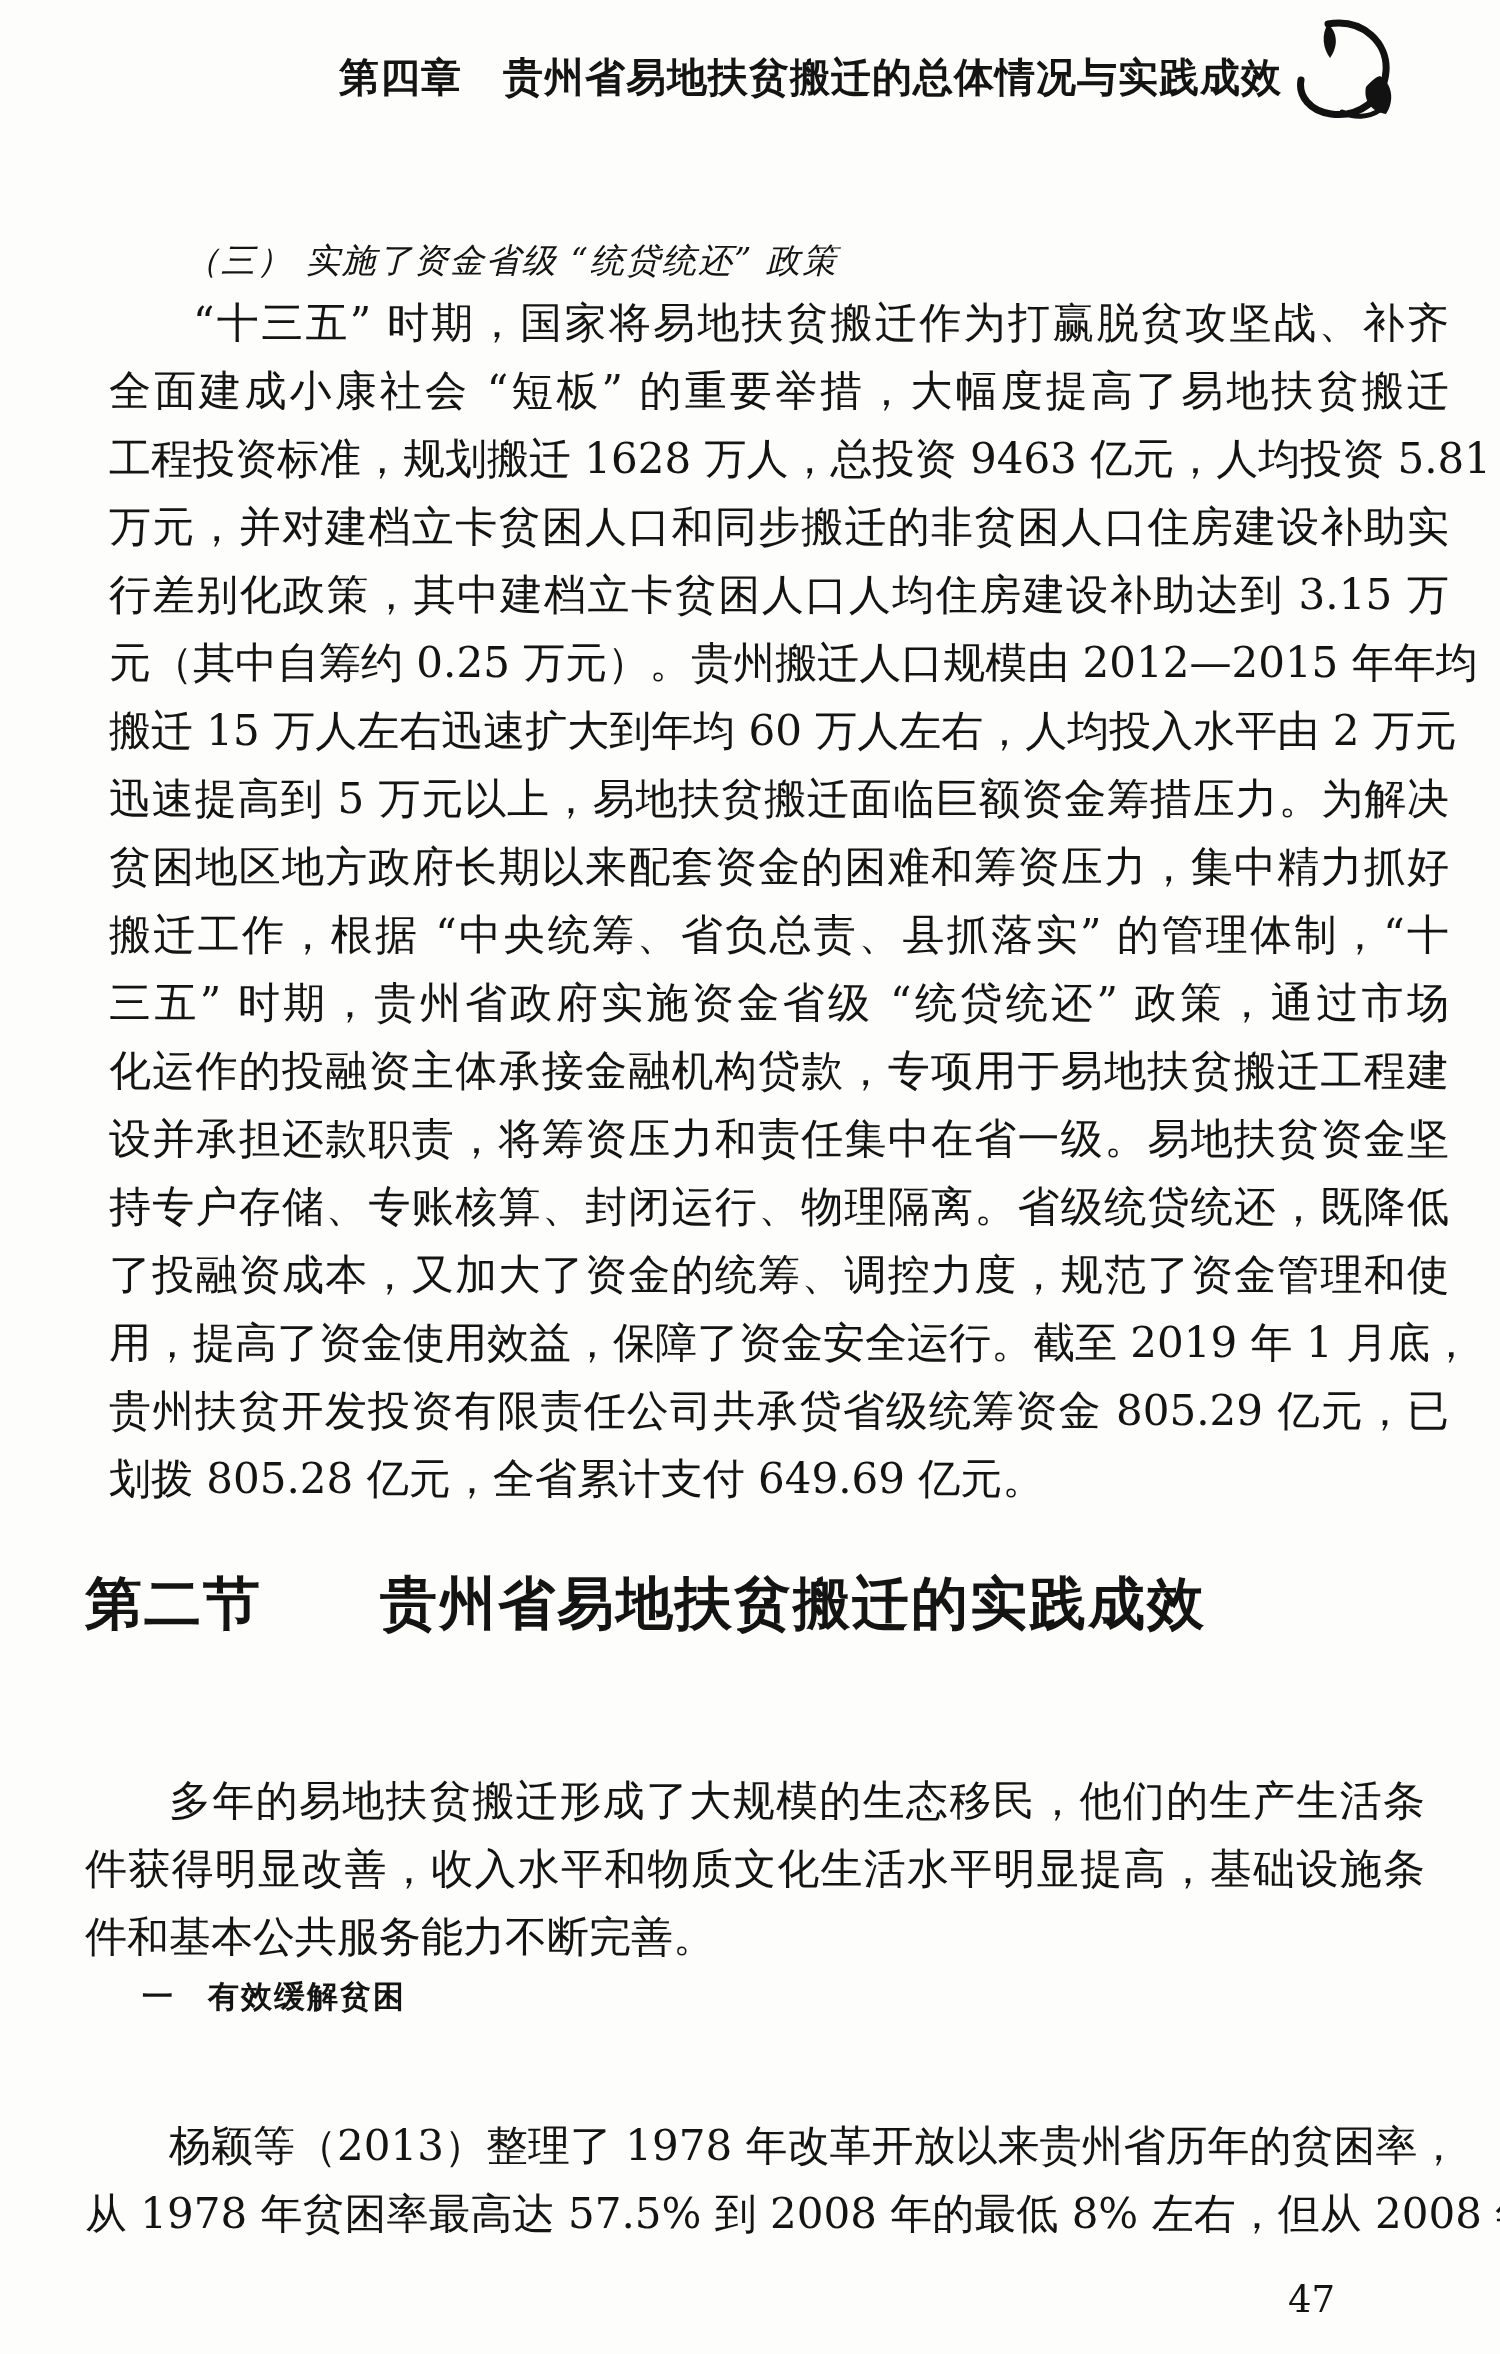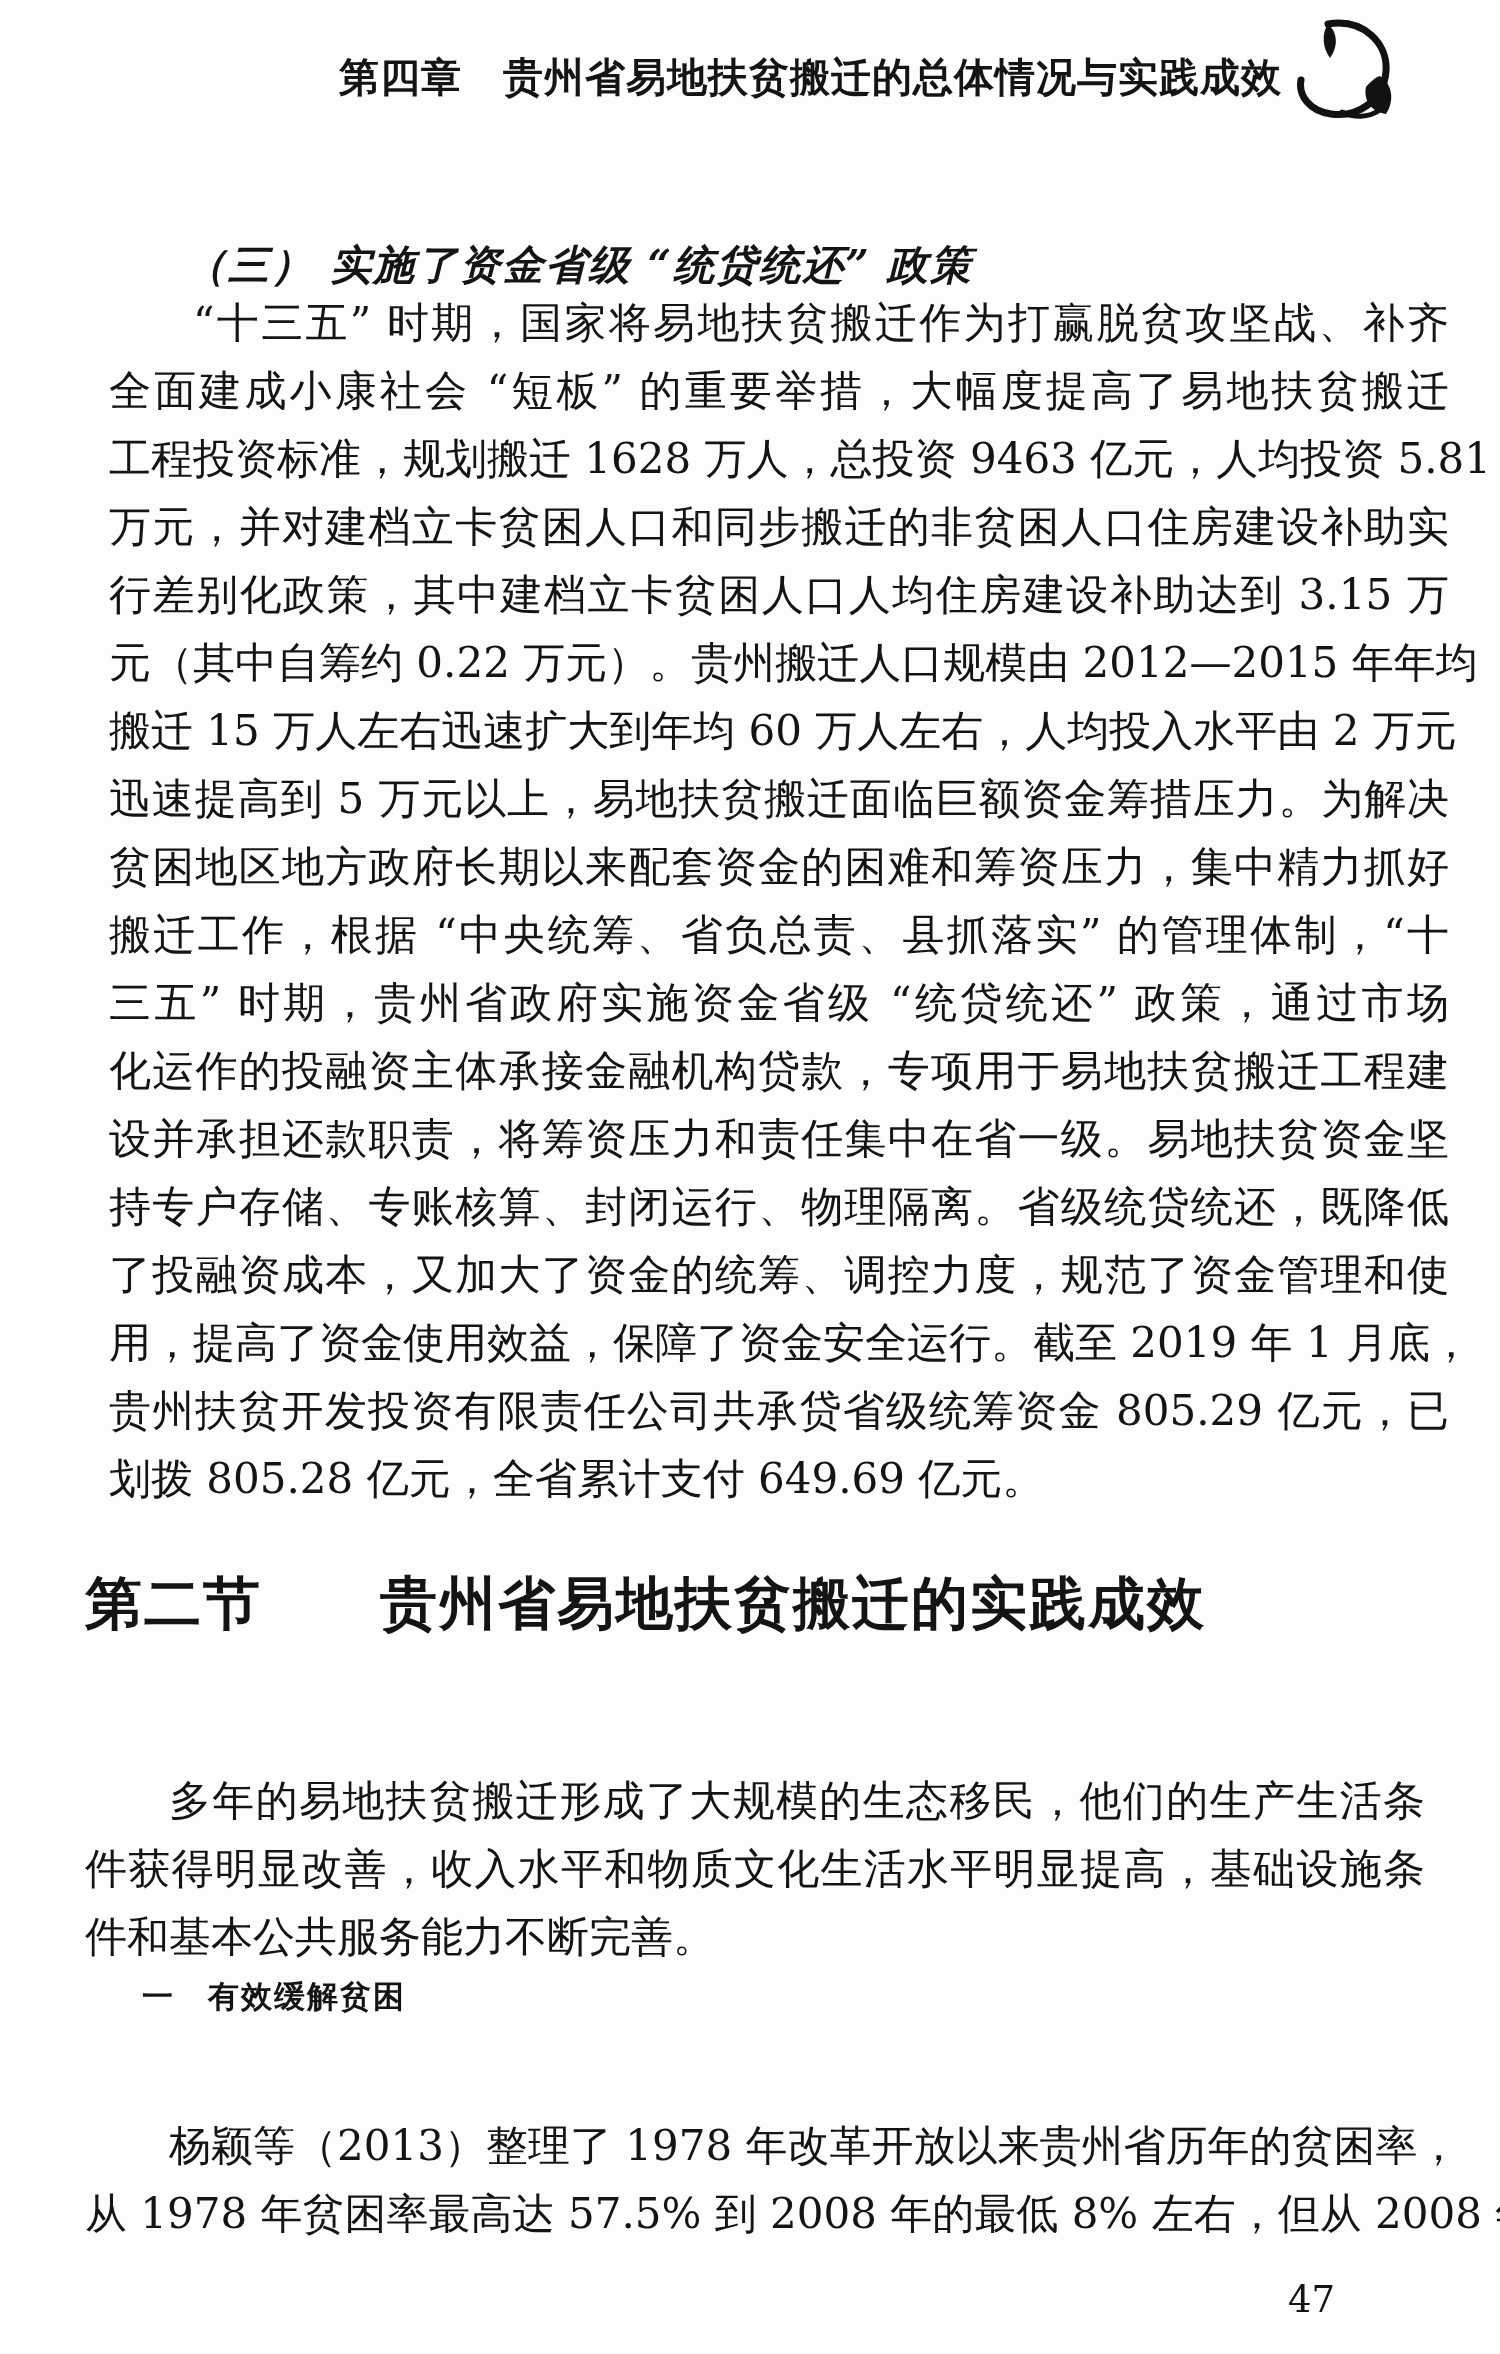--- a/index.html
+++ b/index.html
@@ -30,22 +30,22 @@
   .ornament{
     position:absolute;
     top:16px; right:104px;
     width:128px; height:104px;
   }
   
   .kai-heading{
     position:absolute;
     left:185px;
     font-style:italic;
-    font-weight:700;
-    font-size:41px;
+    font-weight:400;
+    font-size:34px;
     letter-spacing:2px;
     white-space:nowrap;
   }
   #heading-c{top:238px;}
   #heading-1-1{top:2046px; left:128px;}
   
   .para{
     position:absolute;
     left:85px;
     width:1340px;
@@ -104,21 +104,21 @@
   </svg>
 
   <div class="kai-heading" id="heading-c">（三） 实施了资金省级 “统贷统还” 政策</div>
 
   <div class="para" id="para-main">
       <div class="line indent">“十三五” 时期，国家将易地扶贫搬迁作为打赢脱贫攻坚战、补齐</div>
       <div class="line">全面建成小康社会 “短板” 的重要举措，大幅度提高了易地扶贫搬迁</div>
       <div class="line">工程投资标准，规划搬迁 1628 万人，总投资 9463 亿元，人均投资 5.81</div>
       <div class="line">万元，并对建档立卡贫困人口和同步搬迁的非贫困人口住房建设补助实</div>
       <div class="line">行差别化政策，其中建档立卡贫困人口人均住房建设补助达到 3.15 万</div>
-      <div class="line">元（其中自筹约 0.22 万元）。贵州搬迁人口规模由 2012—2015 年年均</div>
+      <div class="line">元（其中自筹约 0.25 万元）。贵州搬迁人口规模由 2012—2015 年年均</div>
       <div class="line">搬迁 15 万人左右迅速扩大到年均 60 万人左右，人均投入水平由 2 万元</div>
       <div class="line">迅速提高到 5 万元以上，易地扶贫搬迁面临巨额资金筹措压力。为解决</div>
       <div class="line">贫困地区地方政府长期以来配套资金的困难和筹资压力，集中精力抓好</div>
       <div class="line">搬迁工作，根据 “中央统筹、省负总责、县抓落实” 的管理体制，“十</div>
       <div class="line">三五” 时期，贵州省政府实施资金省级 “统贷统还” 政策，通过市场</div>
       <div class="line">化运作的投融资主体承接金融机构贷款，专项用于易地扶贫搬迁工程建</div>
       <div class="line">设并承担还款职责，将筹资压力和责任集中在省一级。易地扶贫资金坚</div>
       <div class="line">持专户存储、专账核算、封闭运行、物理隔离。省级统贷统还，既降低</div>
       <div class="line">了投融资成本，又加大了资金的统筹、调控力度，规范了资金管理和使</div>
       <div class="line">用，提高了资金使用效益，保障了资金安全运行。截至 2019 年 1 月底，</div>

